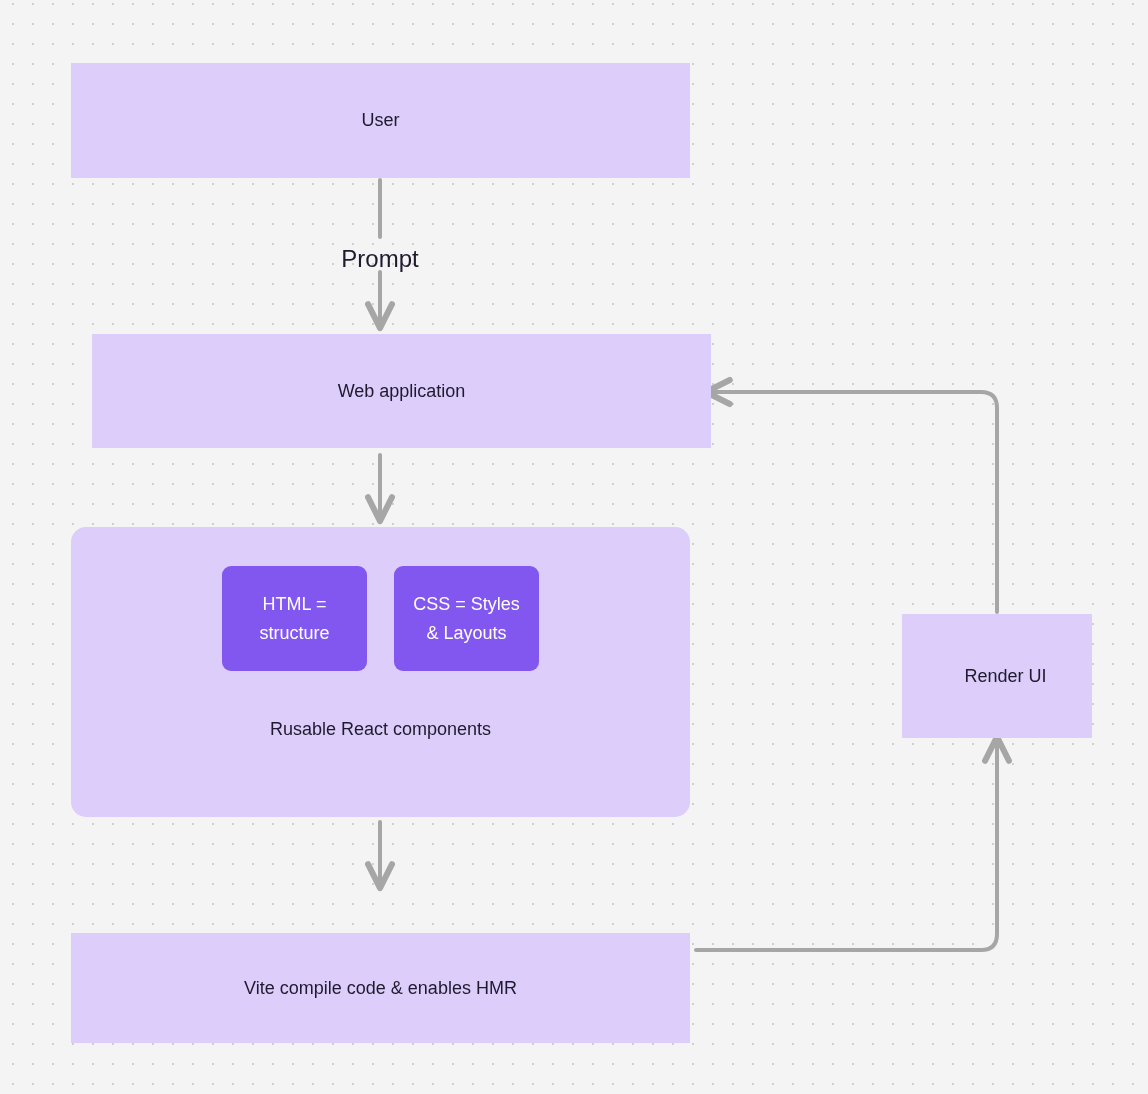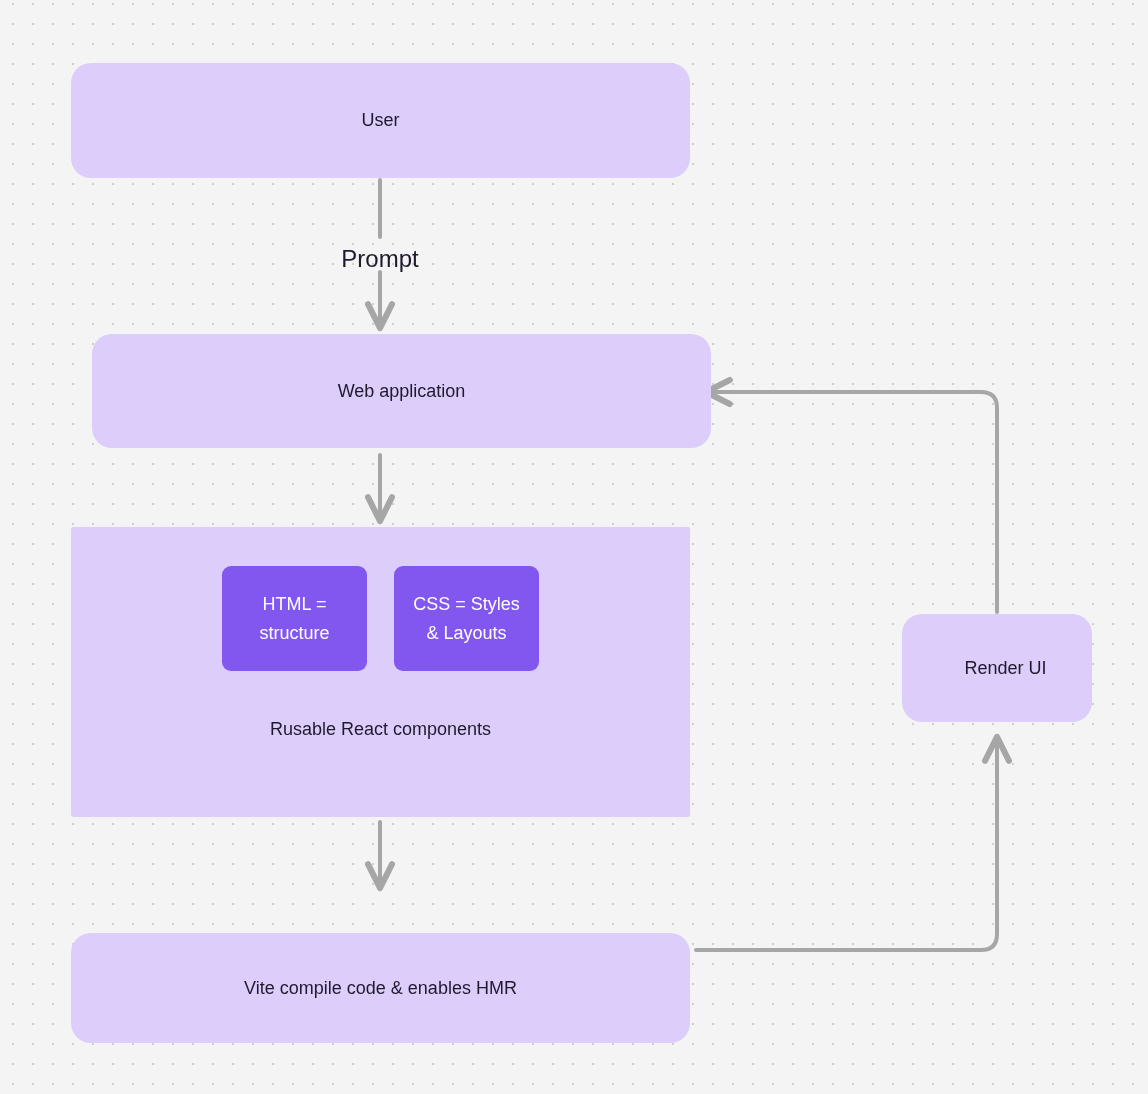--- a/index.html
+++ b/index.html
@@ -18,36 +18,36 @@
     height: 1094px;
     background-color: #f4f4f4;
     background-image: radial-gradient(circle at 1px 1px, #cfcfcf 1.1px, transparent 1.2px);
     background-size: 20px 20px;
     background-position: 12px 3px;
     overflow: hidden;
   }
   .node {
     position: absolute;
     background: #dccdfa;
-    border-radius: 20px;
+    border-radius: 0;
     display: flex;
     align-items: center;
     justify-content: center;
     color: #1f1a2e;
     font-size: 18px;
     line-height: 1.35;
     text-align: center;
     z-index: 2;
   }
   .node-user      { left: 71px;  top: 63px;  width: 619px; height: 115px; }
   .node-webapp    { left: 71px;  top: 334px; width: 619px; height: 114px; margin-left: 21px; }
   .node-group     { left: 71px;  top: 527px; width: 619px; height: 290px;
-                    display: block; border-radius: 2px; }
+                    display: block; border-radius: 15px; }
   .node-vite      { left: 71px;  top: 898px; width: 619px; height: 110px; margin-top: 35px; }
-  .node-render    { left: 902px; top: 614px; width: 190px; height: 108px; padding-left: 17px; }
+  .node-render    { left: 902px; top: 614px; width: 190px; height: 124px; padding-left: 17px; }
 
   .sub-row {
     position: absolute;
     left: 0;
     top: 39px;
     width: 100%;
     display: flex;
     justify-content: center;
     gap: 27px;
   }

